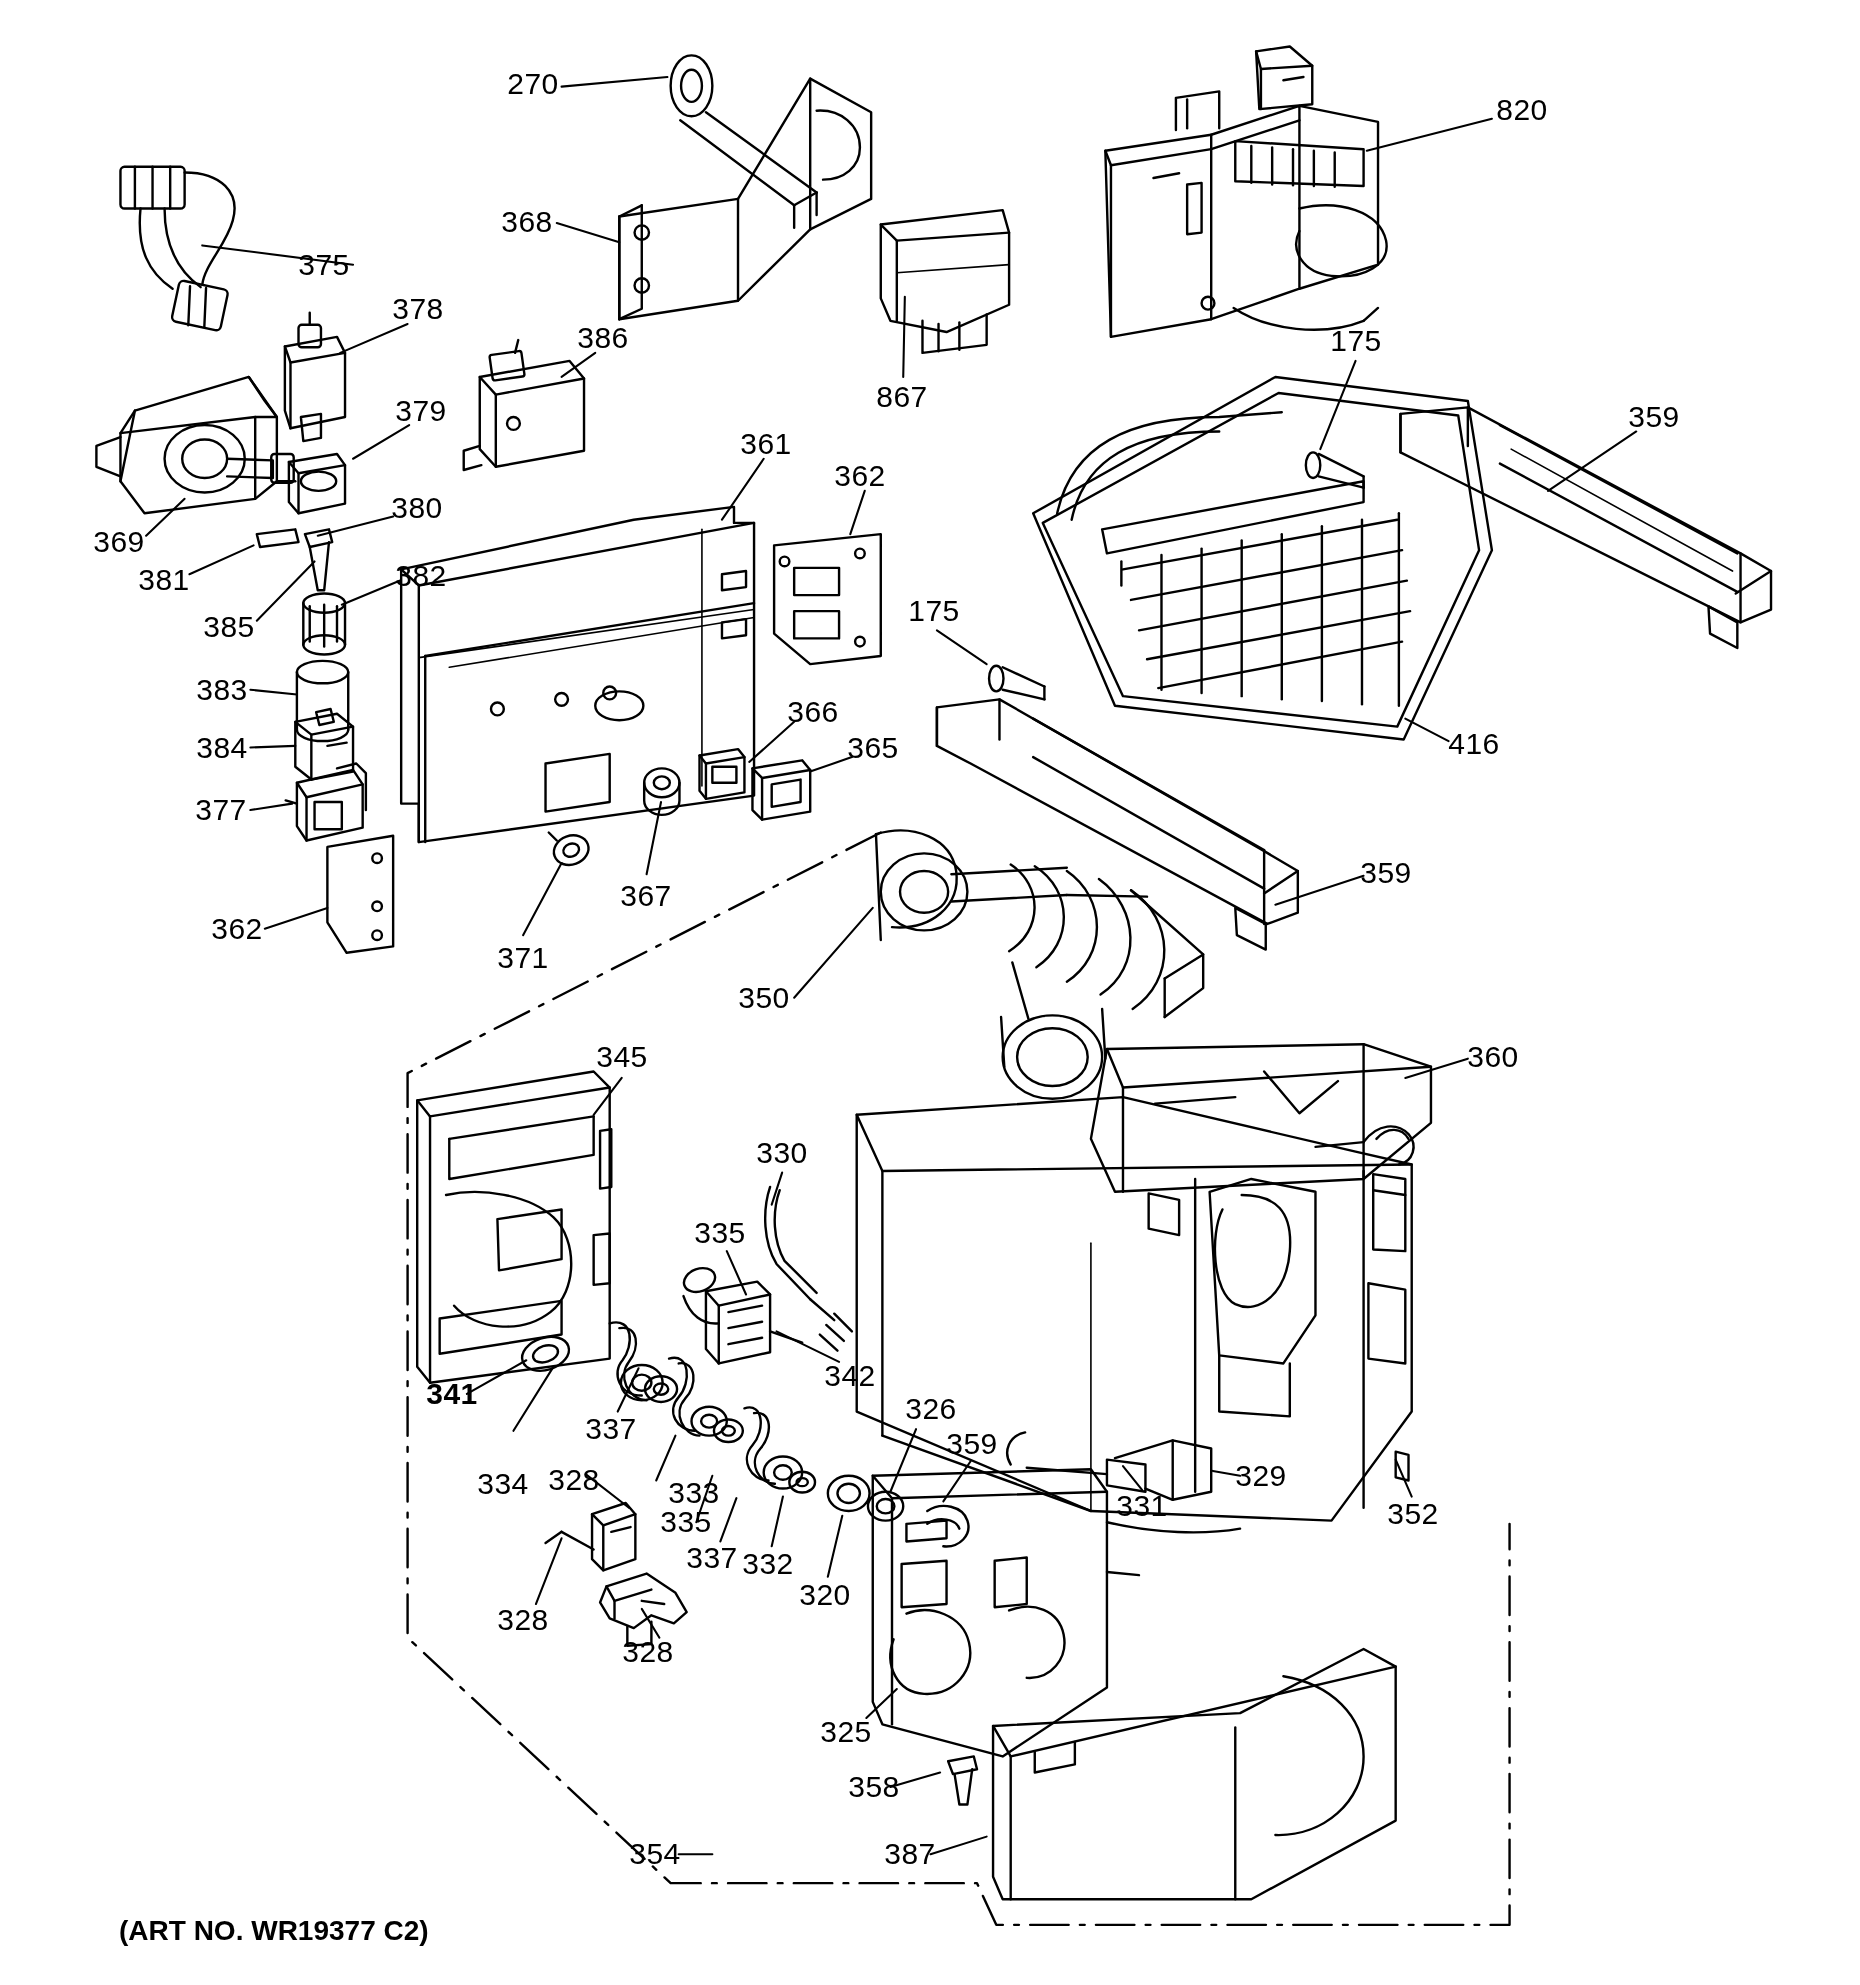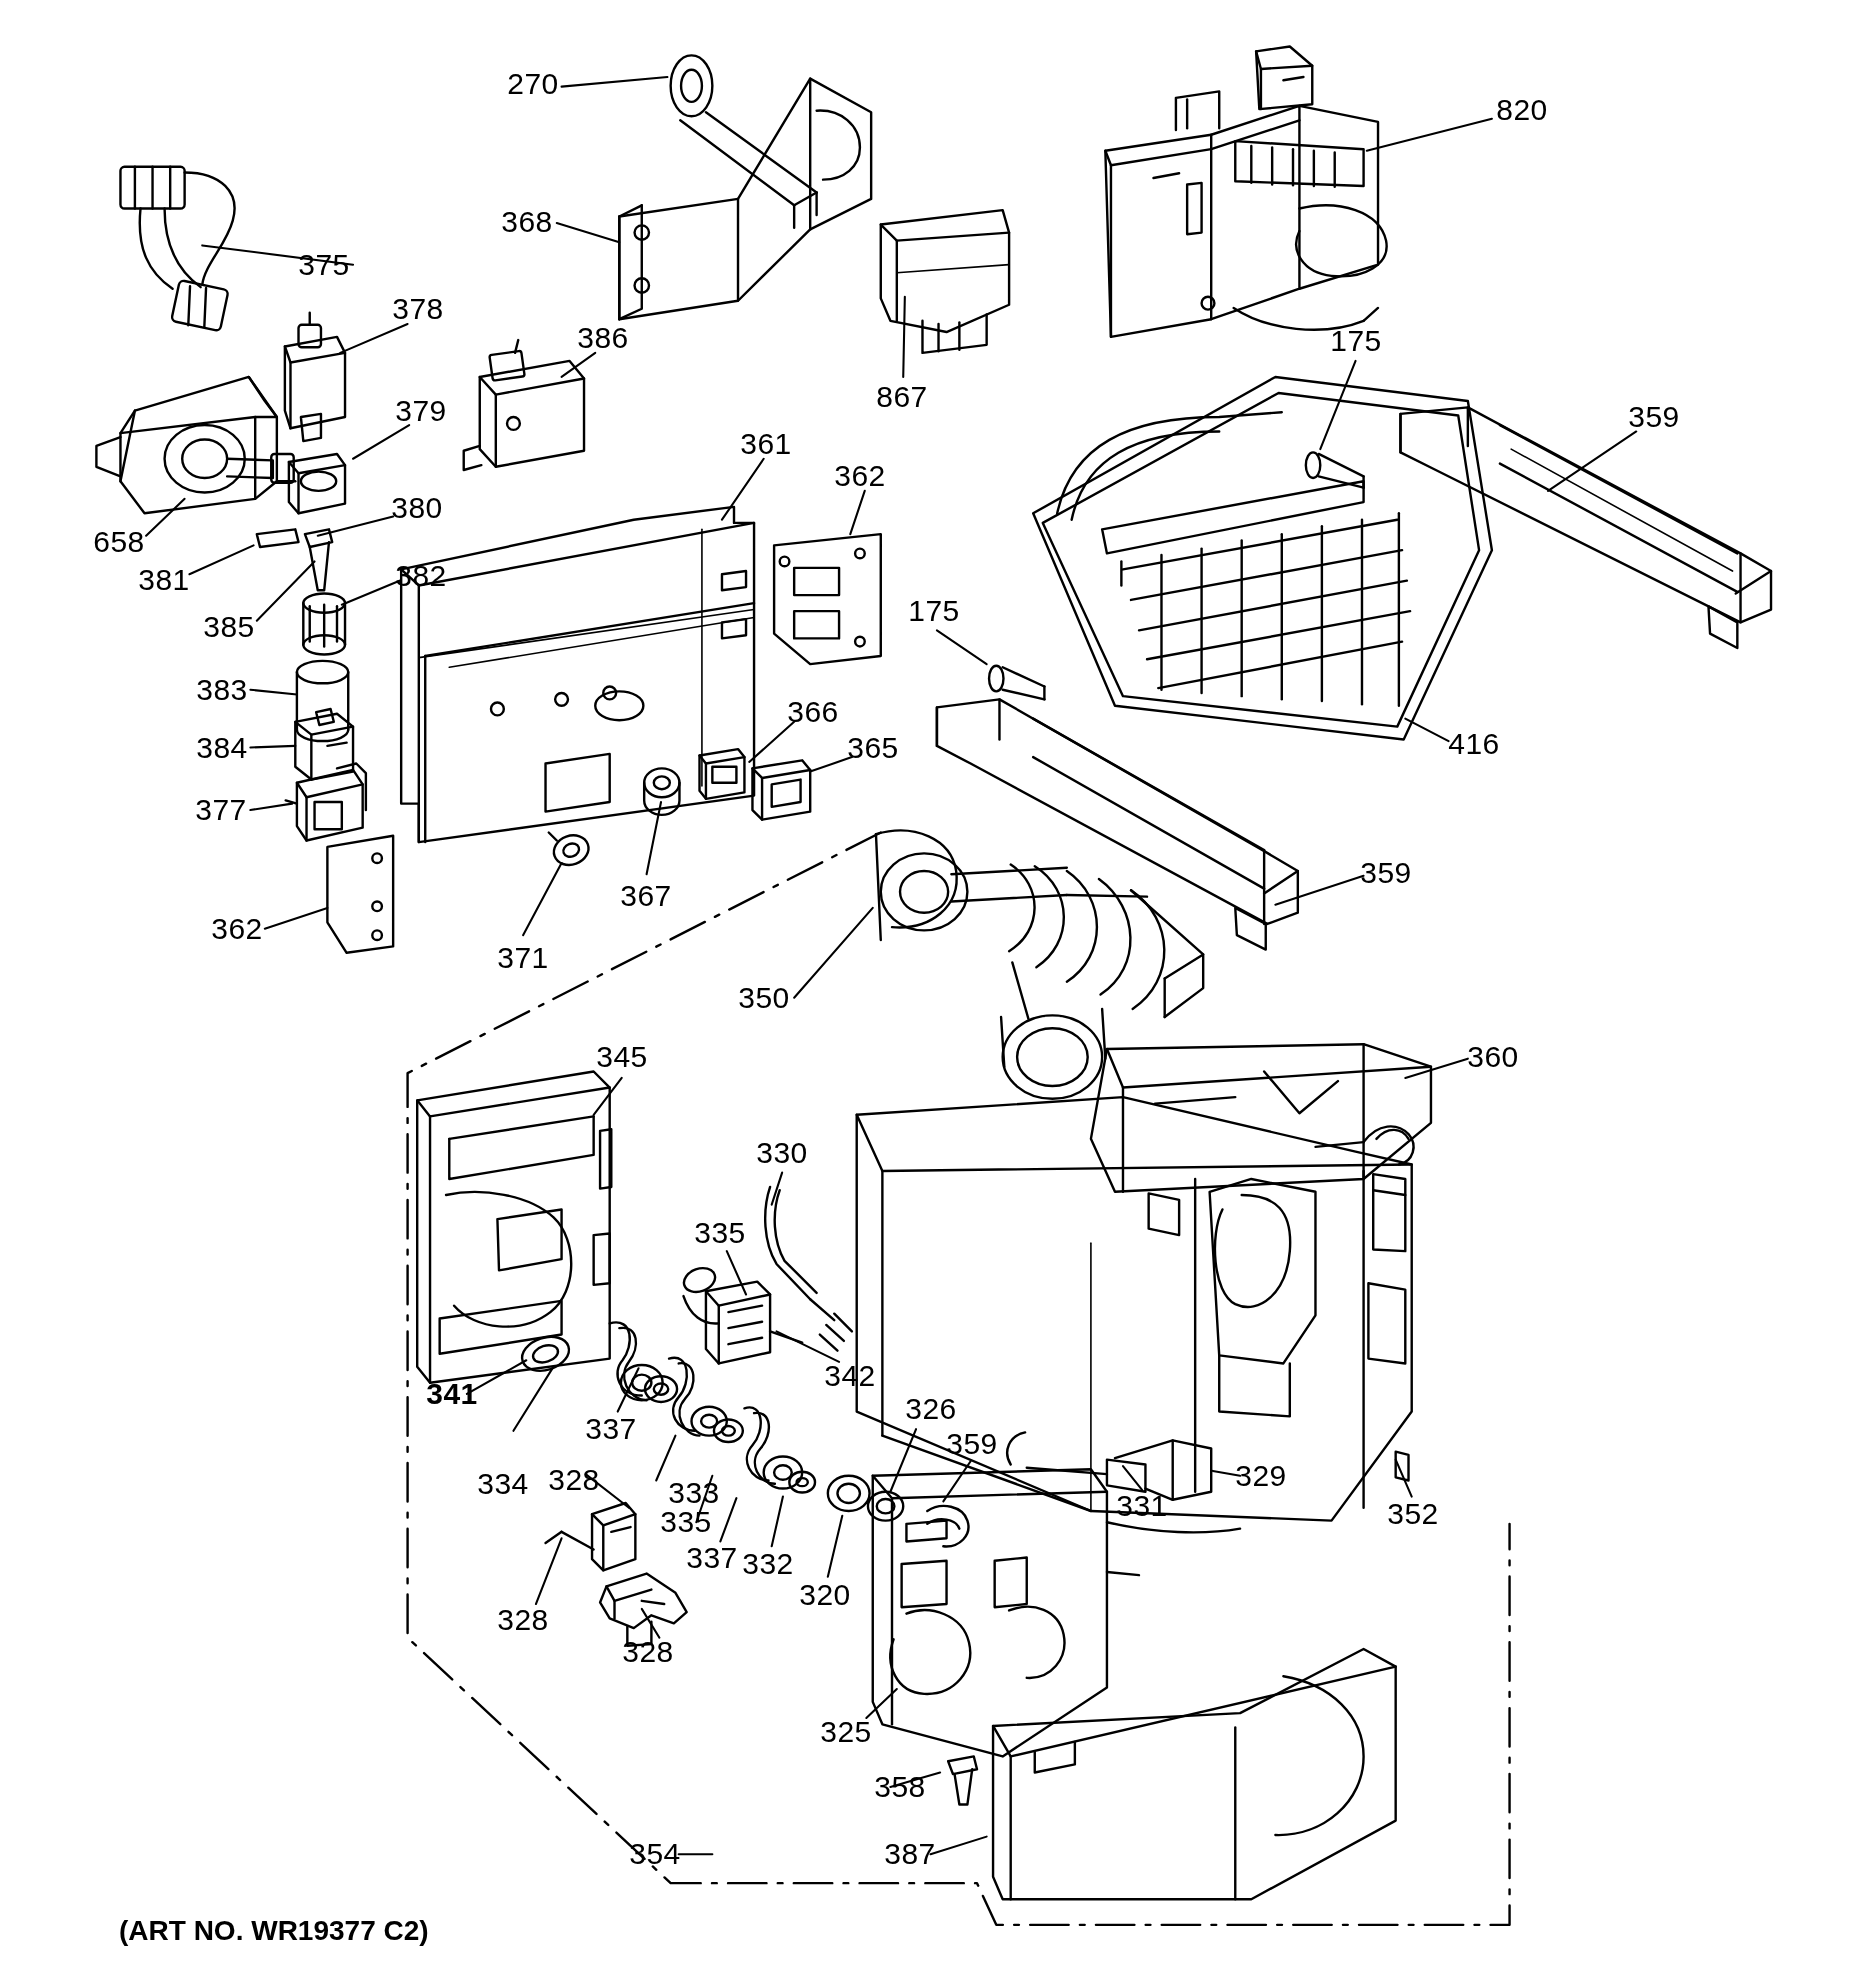--- a/index.html
+++ b/index.html
@@ -576,21 +576,21 @@
       <div class="callout" style="left: 324px; top: 265px;">375</div>
       <div class="callout" style="left: 418px; top: 309px;">378</div>
       <div class="callout" style="left: 603px; top: 338px;">386</div>
       <div class="callout" style="left: 902px; top: 397px;">867</div>
       <div class="callout" style="left: 421px; top: 411px;">379</div>
       <div class="callout" style="left: 1356px; top: 341px;">175</div>
       <div class="callout" style="left: 1654px; top: 417px;">359</div>
       <div class="callout" style="left: 766px; top: 444px;">361</div>
       <div class="callout" style="left: 860px; top: 476px;">362</div>
       <div class="callout" style="left: 417px; top: 508px;">380</div>
-      <div class="callout" style="left: 119px; top: 542px;">658</div>
+      <div class="callout" style="left: 119px; top: 542px;">369</div>
       <div class="callout" style="left: 164px; top: 580px;">381</div>
       <div class="callout" style="left: 421px; top: 576px;">382</div>
       <div class="callout" style="left: 229px; top: 627px;">385</div>
       <div class="callout" style="left: 934px; top: 611px;">175</div>
       <div class="callout" style="left: 222px; top: 690px;">383</div>
       <div class="callout" style="left: 222px; top: 748px;">384</div>
       <div class="callout" style="left: 1474px; top: 744px;">416</div>
       <div class="callout" style="left: 813px; top: 712px;">366</div>
       <div class="callout" style="left: 873px; top: 748px;">365</div>
       <div class="callout" style="left: 221px; top: 810px;">377</div>
@@ -614,20 +614,20 @@
       <div class="callout" style="left: 1261px; top: 1476px;">329</div>
       <div class="callout" style="left: 686px; top: 1522px;">335</div>
       <div class="callout" style="left: 1142px; top: 1506px;">331</div>
       <div class="callout" style="left: 1413px; top: 1514px;">352</div>
       <div class="callout" style="left: 712px; top: 1558px;">337</div>
       <div class="callout" style="left: 768px; top: 1564px;">332</div>
       <div class="callout" style="left: 825px; top: 1595px;">320</div>
       <div class="callout" style="left: 523px; top: 1620px;">328</div>
       <div class="callout" style="left: 648px; top: 1652px;">328</div>
       <div class="callout" style="left: 846px; top: 1732px;">325</div>
-      <div class="callout" style="left: 874px; top: 1787px; margin-left: 26px;">358</div>
+      <div class="callout" style="left: 874px; top: 1787px;">358</div>
       <div class="callout" style="left: 655px; top: 1854px;">354</div>
       <div class="callout" style="left: 910px; top: 1854px;">387</div>
     </div>
 
   <div id="art-no">(ART NO. WR19377 C2)</div>
 </div>
 
 
 </body></html>

